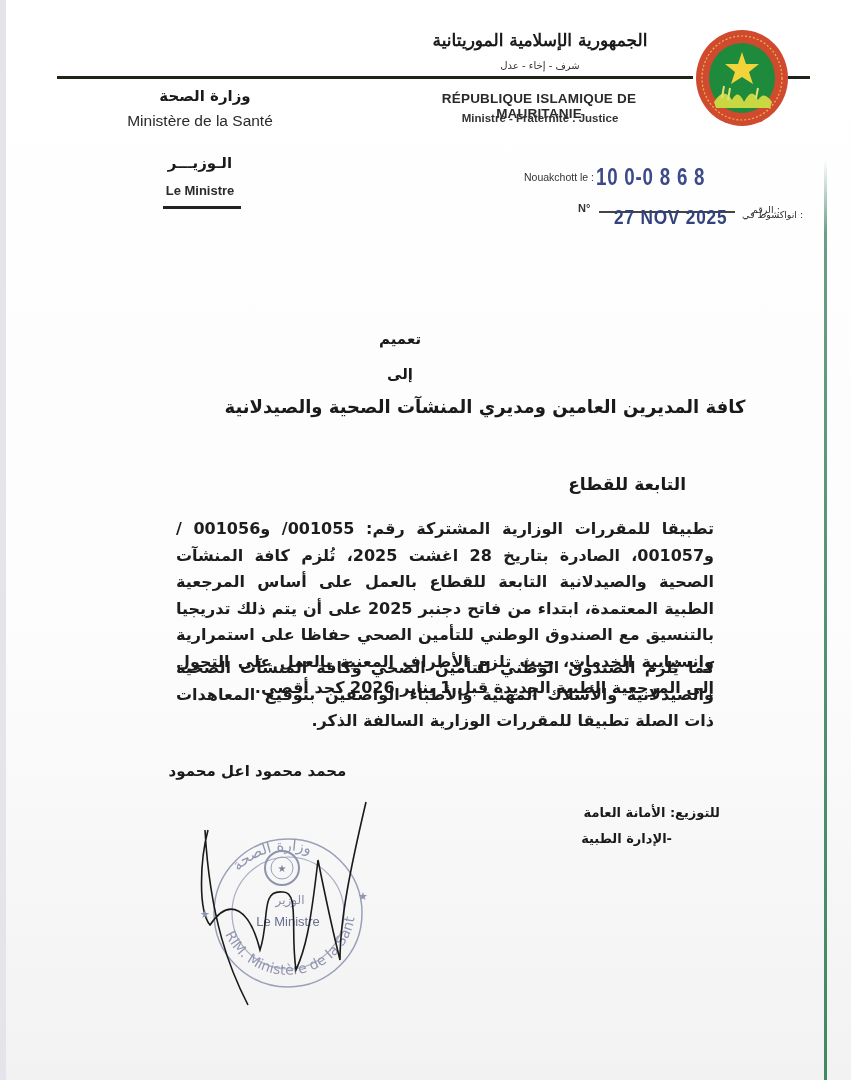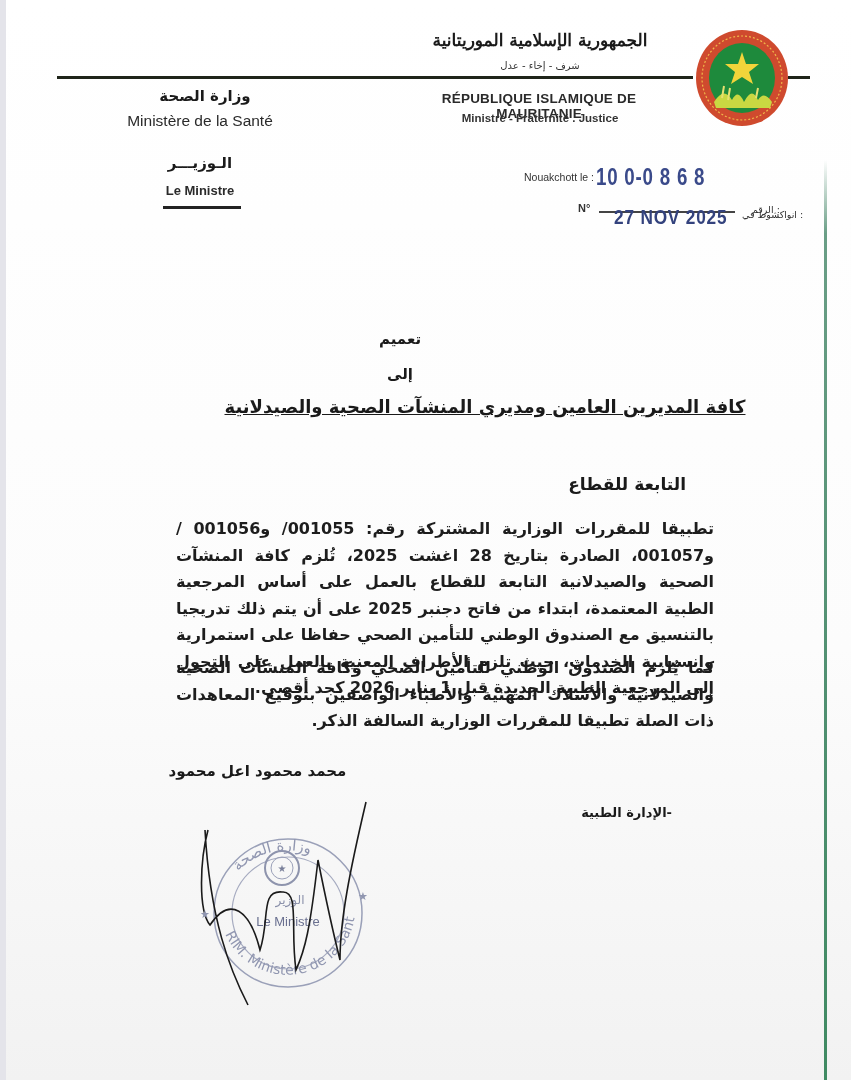--- a/index.html
+++ b/index.html
@@ -101,21 +101,21 @@
   .title {
     position: absolute; left: 300px; top: 330px; width: 200px; text-align: center;
     font-weight: bold; font-size: 15px; direction: rtl;
   }
   .to {
     position: absolute; left: 300px; top: 365px; width: 200px; text-align: center;
     font-weight: bold; font-size: 15px; direction: rtl;
   }
   .recipient-1 {
     position: absolute; left: 150px; top: 396px; width: 670px; text-align: center;
-    font-weight: bold; font-size: 18px; direction: rtl; text-decoration: underline;
+    font-weight: bold; font-size: 18px; direction: rtl;
   }
   .recipient-2 {
     position: absolute; left: 316px; top: 435px; width: 370px; 
     font-weight: bold; font-size: 17px; direction: rtl; margin-top: 39px;
   }
 
   .body-par {
     position: absolute; left: 176px; width: 538px; direction: rtl; text-align: justify;
     text-align-last: right;
     font-size: 16px; line-height: 26.5px; font-weight: bold; color: #1d1d1d;
@@ -204,15 +204,16 @@
       <textPath href="#ringBot" startOffset="10%">RIM. Ministère de la Santé</textPath>
     </text>
     <text x="100" y="104" text-anchor="middle" font-size="12" fill="#8a90aa">الوزير</text>
     <text x="98" y="126" text-anchor="middle" font-size="13" fill="#6a7090" font-family="Liberation Sans, sans-serif">Le Ministre</text>
     <path d="M18 30 C10 60, 8 110, 20 125 C40 95, 60 110, 70 150 C80 120, 70 90, 92 92 C110 90, 100 130, 106 170 C115 150, 120 130, 128 60 C128 60, 140 120, 150 160 C150 120, 160 70, 176 2 M15 30 C20 120, 40 170, 58 205" fill="none" stroke="#1a1a1a" stroke-width="1.6"></path>
     <text x="10" y="118" font-size="11" fill="#9096b0">★</text>
     <text x="168" y="100" font-size="11" fill="#9096b0">★</text>
   </svg>
 
   <div class="dist">
+    <div class="l1">للتوزيع: الأمانة العامة</div>
     <div class="l2">-الإدارة الطبية</div>
   </div>
 </div>
 
 </body></html>

